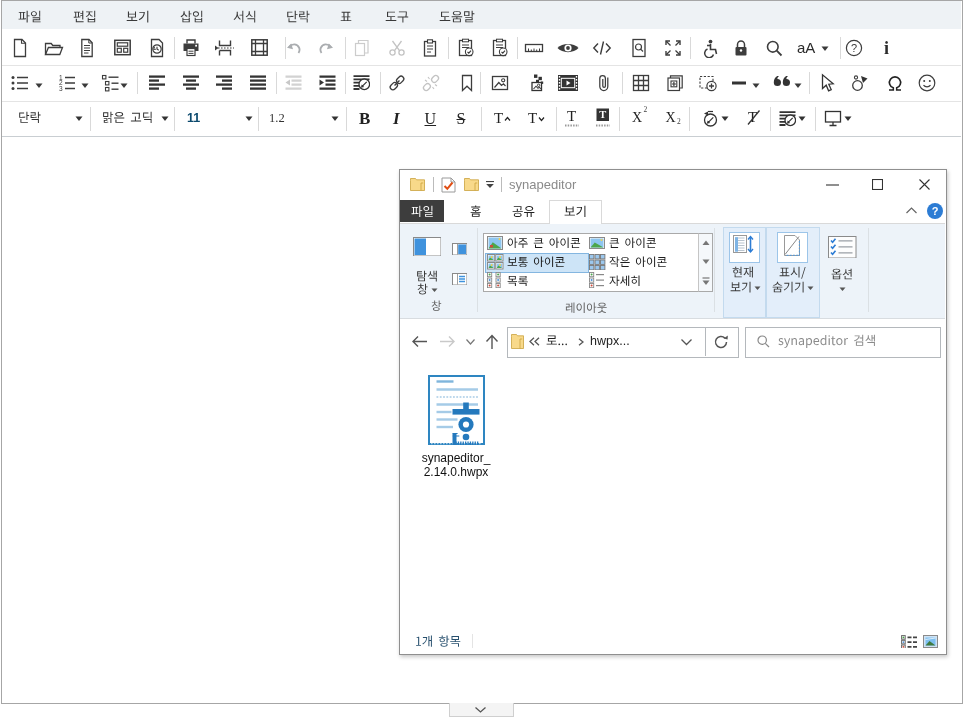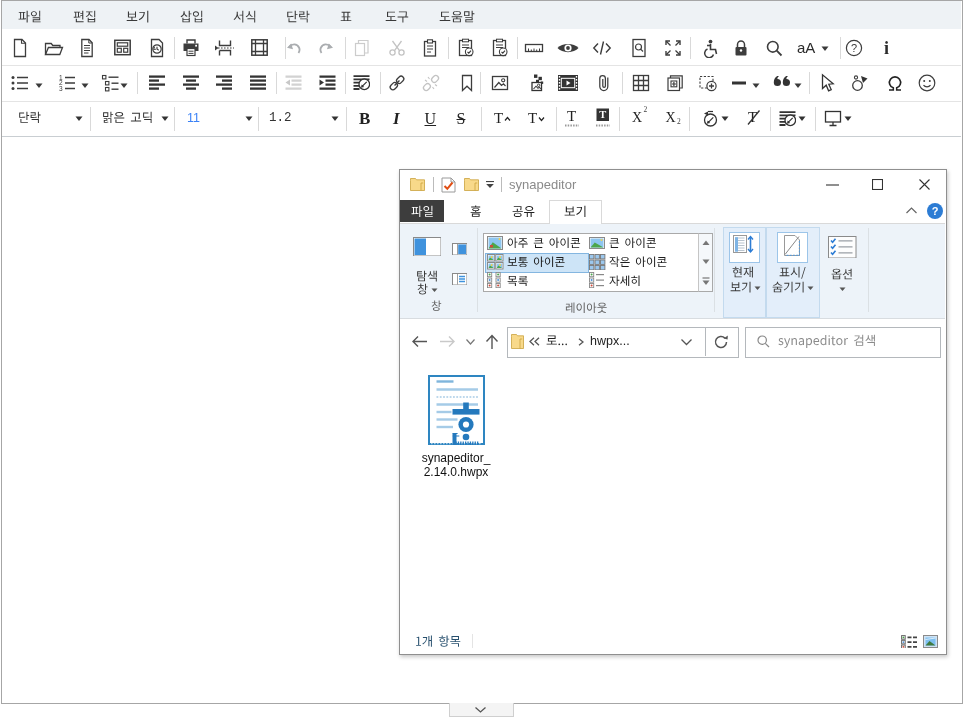--- a/index.html
+++ b/index.html
@@ -342,26 +342,26 @@
     <path d="M0.5 0.5 L4 5 L7.5 0.5 Z" fill="#333"></path>
   </svg>
 <div style="position:absolute;left:89.5px;top:106.5px;width:1px;height:24px;background:#d9d9d9"></div>
 <svg style="position:absolute;left:102.0px;top:111.1px" width="52" height="15" viewBox="0 0 52 15">
     <path transform="translate(0,11.00)" d="M5.9 -3.8V-2.9H8.4V0.9H9.4V-3.8ZM1.1 -9.7V-5.0H6.3V-9.7ZM5.3 -8.8V-5.9H2.1V-8.8ZM1.8 -3.8V-3.0H4.4V-1.9H1.8V0.8H2.5C4.3 0.8 5.2 0.8 6.3 0.6L6.2 -0.2C5.2 -0.0 4.4 0.0 2.8 0.0V-1.2H5.4V-3.8ZM8.4 -10.3V-4.4H9.4V-7.0H11.1V-7.8H9.4V-10.3Z M12.1 -4.4V-3.6H22.3V-4.4ZM17.2 -10.0C14.8 -10.0 13.2 -9.1 13.2 -7.7C13.2 -6.3 14.8 -5.4 17.2 -5.4C19.6 -5.4 21.2 -6.3 21.2 -7.7C21.2 -9.1 19.6 -10.0 17.2 -10.0ZM17.2 -9.1C19.0 -9.1 20.1 -8.6 20.1 -7.7C20.1 -6.8 19.0 -6.3 17.2 -6.3C15.4 -6.3 14.3 -6.8 14.3 -7.7C14.3 -8.6 15.4 -9.1 17.2 -9.1ZM13.4 -2.6V0.7H21.2V-0.1H14.5V-2.6Z M30.0 -9.2V-8.3H36.8V-8.1C36.8 -6.7 36.8 -5.1 36.4 -3.0L37.5 -2.9C37.9 -5.1 37.9 -6.7 37.9 -8.1V-9.2ZM32.9 -5.5V-1.5H28.9V-0.6H39.1V-1.5H33.9V-5.5Z M42.1 -3.0V-2.1H48.6V1.0H49.6V-3.0ZM48.6 -10.3V-3.6H49.6V-10.3ZM41.1 -9.4V-4.3H42.0C44.5 -4.3 45.9 -4.4 47.6 -4.7L47.5 -5.6C45.9 -5.3 44.5 -5.2 42.1 -5.2V-8.6H46.4V-9.4Z" fill="#333"></path>
   </svg>
 <svg style="position:absolute;left:161.0px;top:116.0px" width="8" height="6" viewBox="0 0 8 6">
     <path d="M0.5 0.5 L4 5 L7.5 0.5 Z" fill="#333"></path>
   </svg>
 <div style="position:absolute;left:173.5px;top:106.5px;width:1px;height:24px;background:#d9d9d9"></div>
-<div style="position:absolute;left:187px;top:112px;font-family:'Liberation Sans', sans-serif;font-size:12.5px;color:#3b82f6;font-weight:normal;white-space:nowrap;letter-spacing:0;line-height:1">11</div>
+<div style="position:absolute;left:187px;top:112px;font-family:'Liberation Sans', sans-serif;font-size:12.5px;color:#0c4a6e;font-weight:bold;white-space:nowrap;letter-spacing:0;line-height:1">11</div>
 <svg style="position:absolute;left:245.0px;top:116.0px" width="8" height="6" viewBox="0 0 8 6">
     <path d="M0.5 0.5 L4 5 L7.5 0.5 Z" fill="#333"></path>
   </svg>
 <div style="position:absolute;left:257.5px;top:106.5px;width:1px;height:24px;background:#d9d9d9"></div>
-<div style="position:absolute;left:269px;top:112px;font-family:Liberation Mono, monospace;font-size:12.5px;color:#333;font-weight:normal;white-space:nowrap;letter-spacing:0;line-height:1">1.2</div>
+<div style="position:absolute;left:269px;top:112px;font-family:Liberation Serif, serif;font-size:12.5px;color:#333;font-weight:normal;white-space:nowrap;letter-spacing:0;line-height:1">1.2</div>
 <svg style="position:absolute;left:331.0px;top:116.0px" width="8" height="6" viewBox="0 0 8 6">
     <path d="M0.5 0.5 L4 5 L7.5 0.5 Z" fill="#333"></path>
   </svg>
 <div style="position:absolute;left:345.5px;top:106.5px;width:1px;height:24px;background:#d9d9d9"></div>
 <div style="position:absolute;left:359px;top:110px;font-family:'Liberation Serif',serif;font-size:17px;color:#222;font-weight:bold;white-space:nowrap;letter-spacing:0;line-height:1">B</div>
 <div style="position:absolute;left:393px;top:110px;font-family:'Liberation Serif',serif;font-size:17px;color:#222;font-weight:bold;white-space:nowrap;letter-spacing:0;font-style:italic;line-height:1">I</div>
 <div style="position:absolute;left:424.5px;top:111px;font-family:'Liberation Serif',serif;font-size:16px;color:#222;font-weight:normal;white-space:nowrap;letter-spacing:0;line-height:1"><span style="text-decoration:underline">U</span></div>
 <div style="position:absolute;left:456.5px;top:111px;font-family:'Liberation Serif',serif;font-size:16px;color:#222;font-weight:normal;white-space:nowrap;letter-spacing:0;line-height:1"><span style="text-decoration:line-through">S</span></div>
 <div style="position:absolute;left:481.0px;top:106.5px;width:1px;height:24px;background:#d9d9d9"></div>
 <div style="position:absolute;left:494px;top:111px;font-family:'Liberation Serif',serif;font-size:15px;color:#222;font-weight:normal;white-space:nowrap;letter-spacing:0;line-height:1">T</div>

